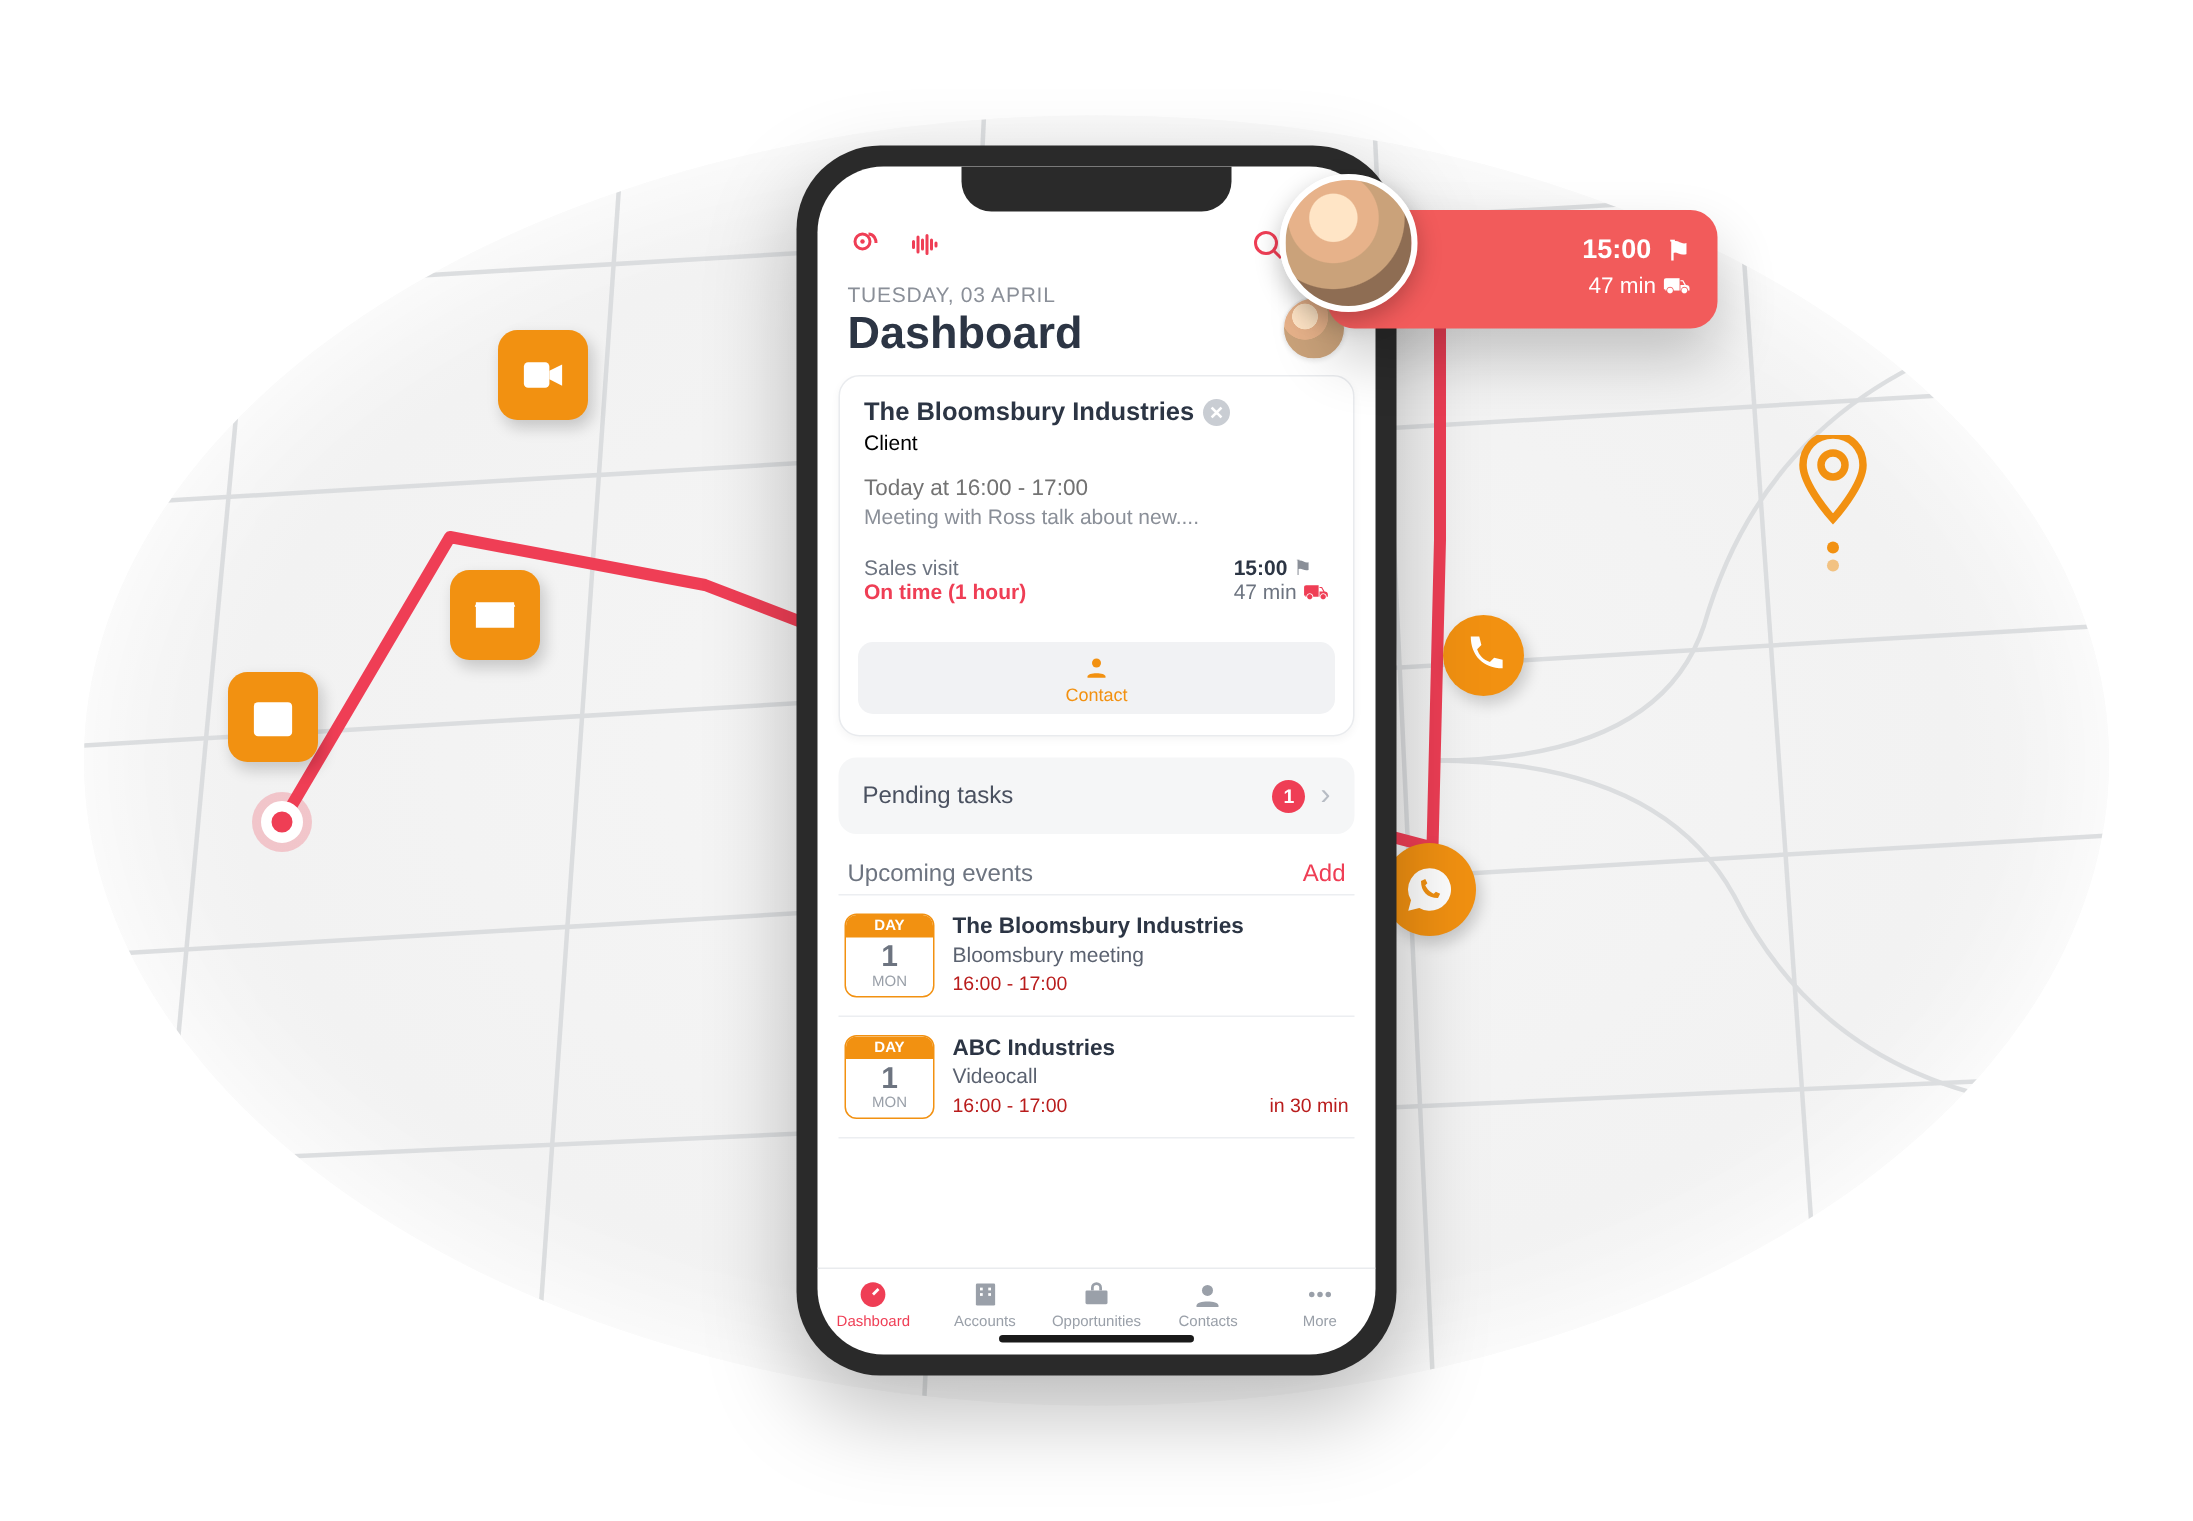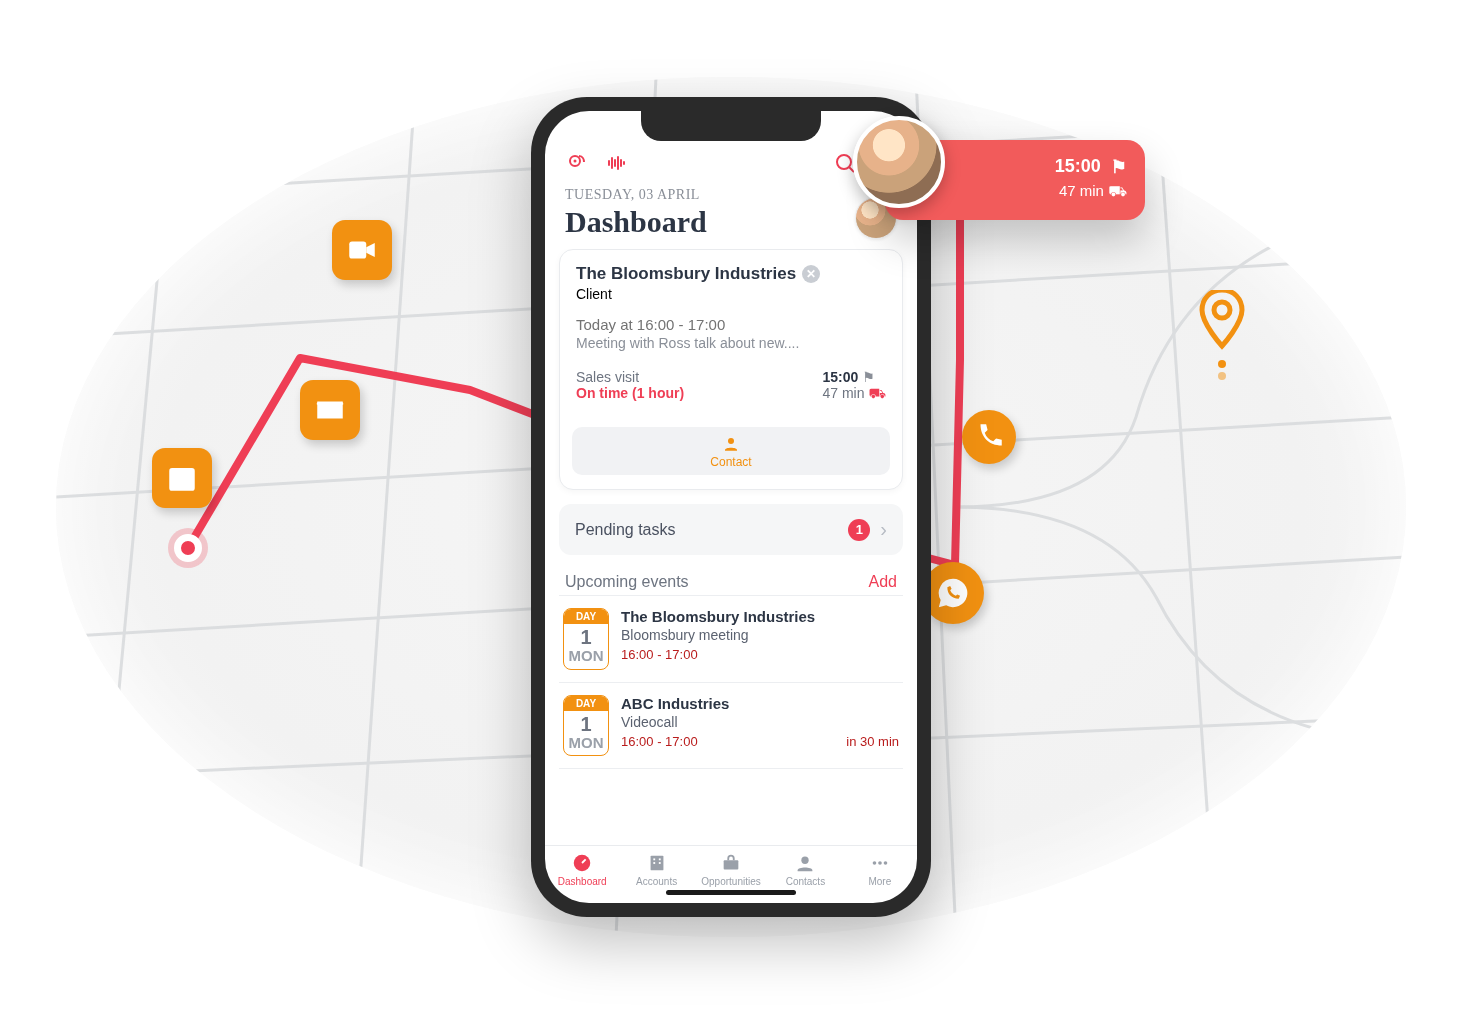--- a/index.html
+++ b/index.html
@@ -58,21 +58,21 @@
     width:130px; height:5px; border-radius:3px; background:#1a1a1a; z-index:5; }
 
   .topbar {
     padding: 40px 20px 6px 20px; display:flex; align-items:center; gap:16px;
   }
   .topbar .grow { flex:1; }
   .icon-red { color:#ef3e55; }
   .icon-red svg { width:24px; height:24px; fill:none; stroke:#ef3e55; stroke-width:2; }
 
   .header {
-    padding: 2px 20px 10px 20px; display:flex; align-items:flex-end; gap:4px;font-family:Liberation Serif, serif;
+    padding: 2px 20px 10px 20px; display:flex; align-items:flex-end; gap:4px;
   }
   .header .txt { flex:1; }
   .date-line { color:#8a8f98; font-size:14px; letter-spacing:.5px; font-weight:500; }
   .page-title { font-size:30px; font-weight:800; color:#2c3544; margin-top:2px; }
   .avatar-sm {
     width:42px; height:42px; border-radius:50%; background: radial-gradient(circle at 35% 30%, #ffe5c6 0 22%, #e7b28a 23% 40%, #caa27a 41% 100%);
     border:1px solid #eee; box-shadow:0 1px 3px rgba(0,0,0,.08);
   }
 
   .body { flex:1; overflow:hidden; padding:0 14px; display:flex; flex-direction:column; gap:14px; }
@@ -116,26 +116,26 @@
     display:flex; align-items:center; justify-content:space-between;
     padding: 4px 6px 4px 6px; color:#6d7480; font-size:16px;
   }
   .add-link { color:#ef3e55; font-weight:500; }
 
   .event-list { border-top:1px solid #eceef1; }
   .event {
     display:flex; gap:12px; padding:12px 4px; border-bottom:1px solid #eceef1;
   }
   .date-chip {
-    width:46px; border:1px solid #f29111; border-radius:8px; overflow:hidden;
+    width:60px; border:1px solid #f29111; border-radius:8px; overflow:hidden;
     text-align:center; line-height:1.1; background:#fff;
   }
   .date-chip .top { background:#f29111; color:#fff; font-size:10px; padding:2px 0; font-weight:700;}
   .date-chip .mid { color:#6d7480; font-size:20px; font-weight:600; padding:2px 0 0 0;}
-  .date-chip .bot { color:#9aa0a9; font-size:15px; padding:0 0 4px 0;font-weight:bold;}
+  .date-chip .bot { color:#9aa0a9; font-size:10px; padding:0 0 4px 0;}
   .event .info { flex:1; }
   .ev-title { font-weight:700; color:#2c3544; font-size:15px;}
   .ev-sub   { color:#5b6270; font-size:14px; margin-top:2px;}
   .ev-time  { color:#b91c1c; font-size:13px; margin-top:4px; display:flex; justify-content:space-between;}
 
   .tabbar {
     border-top:1px solid #e9ebee; display:flex; padding:6px 0 16px 0;
   }
   .tab { flex:1; text-align:center; font-size:10px; color:#9aa0a9;}
   .tab.active { color:#ef3e55; }

